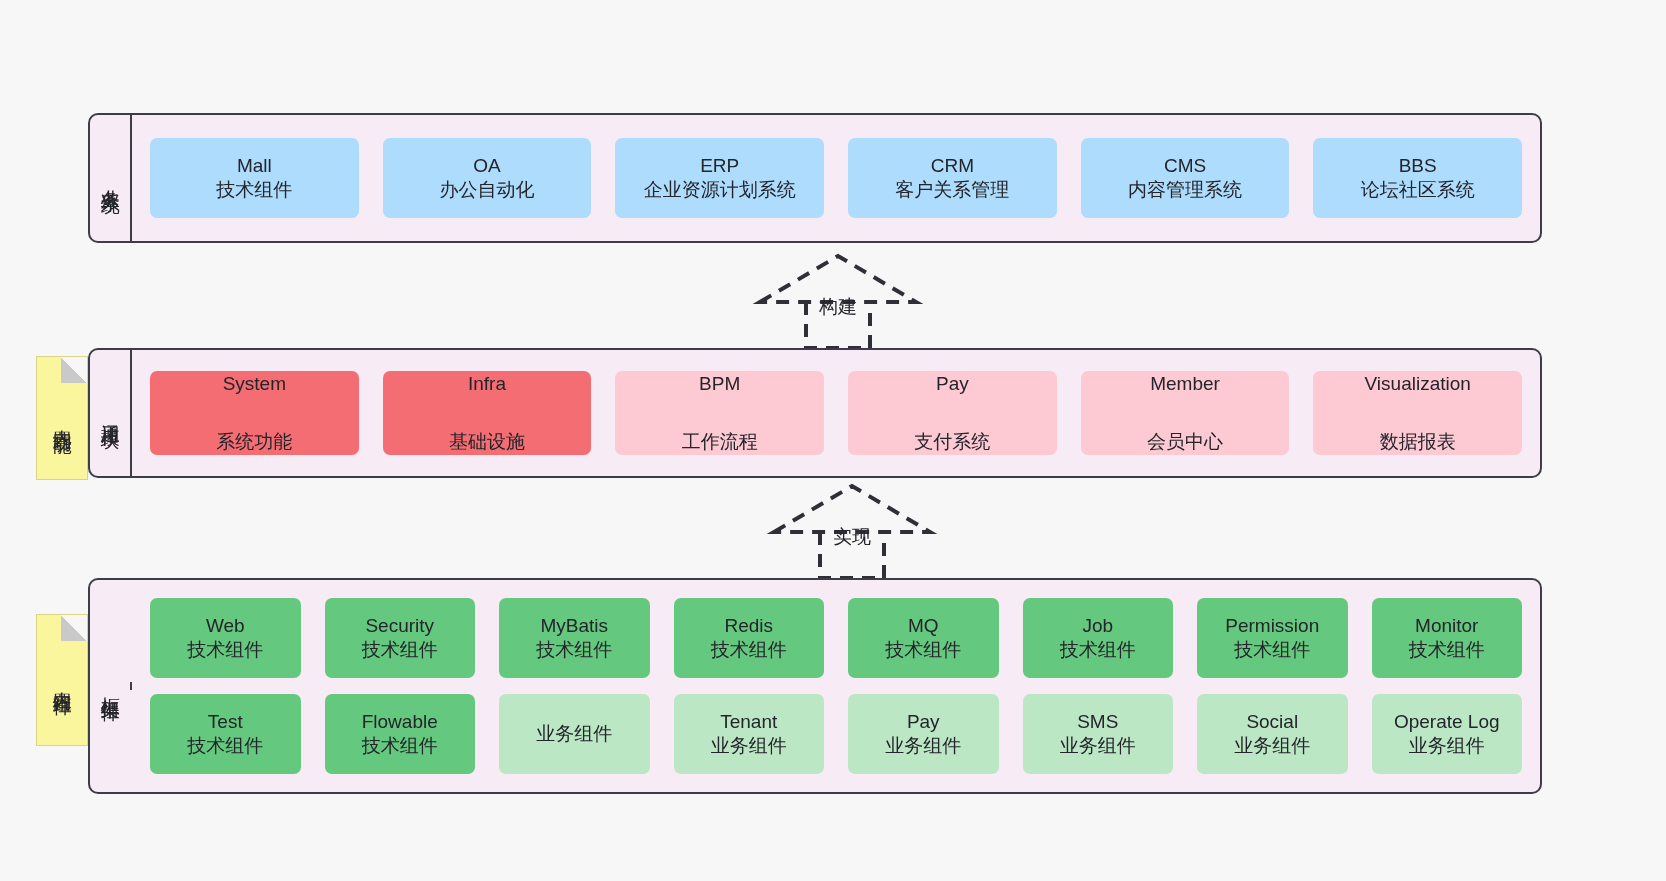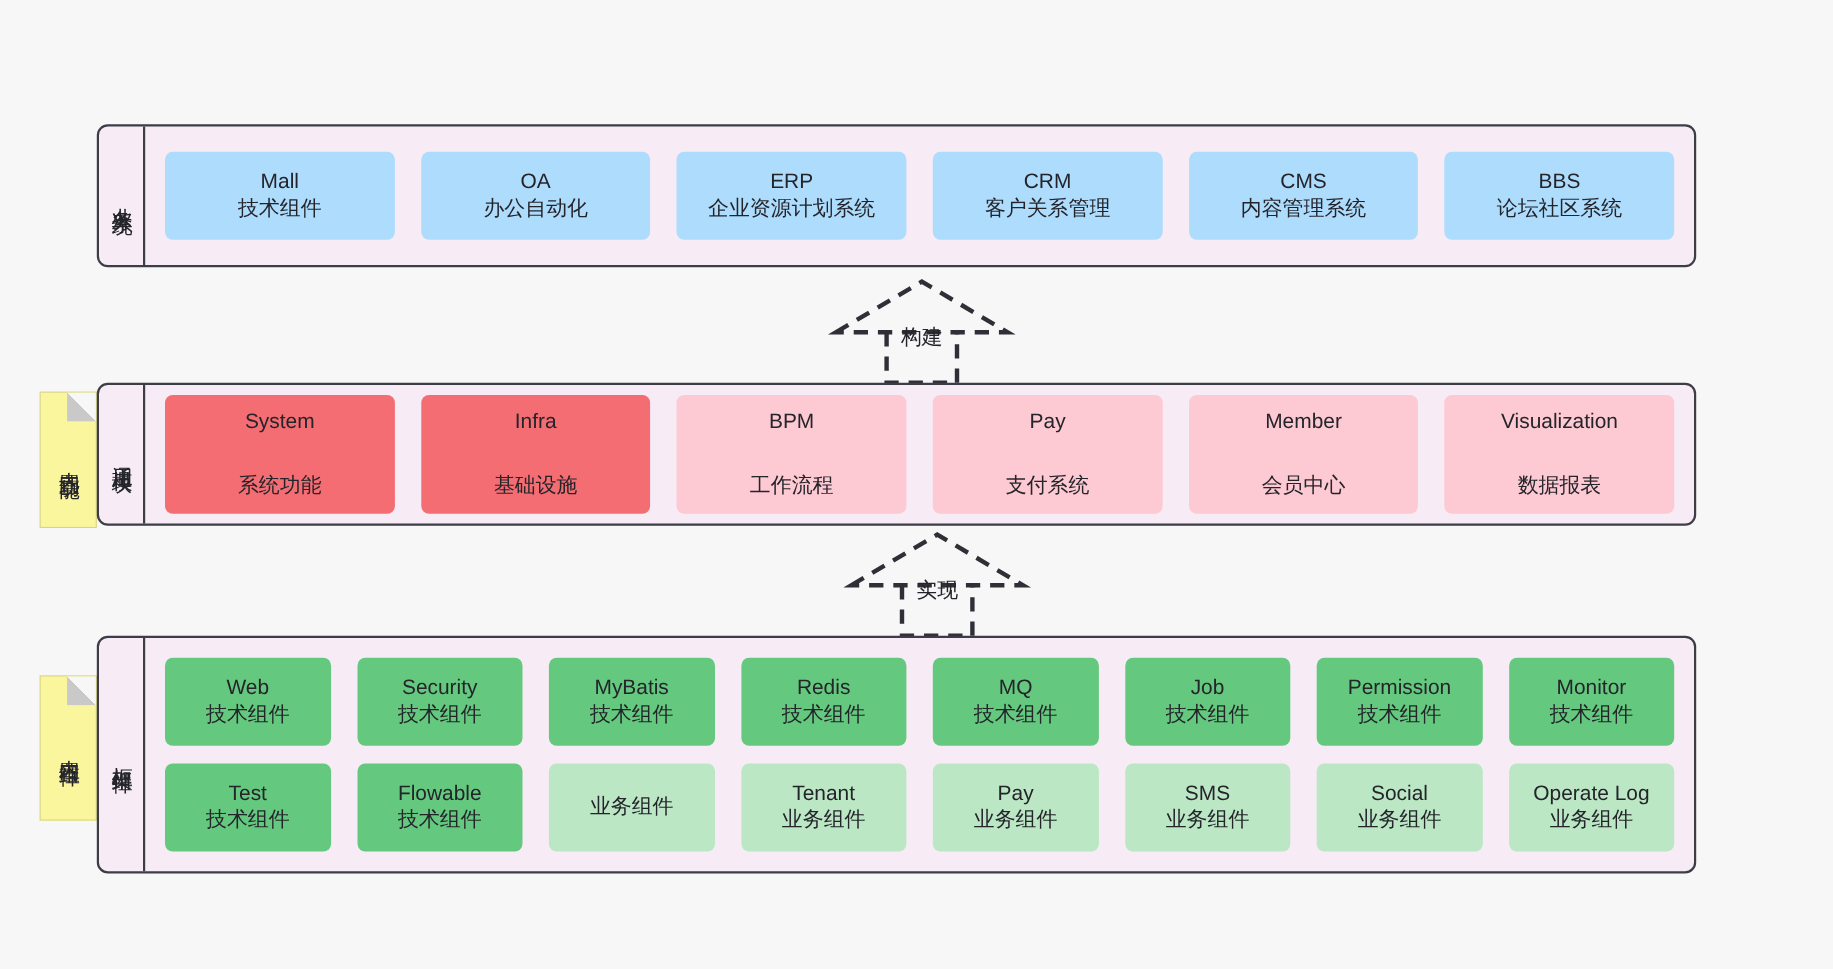--- a/index.html
+++ b/index.html
@@ -84,24 +84,24 @@
 
   .c-blue       { background: #addcfd; }
   .c-red        { background: #f46d72; }
   .c-pink       { background: #fdc9d2; text-align: center; }
   .c-green      { background: #64c97e; }
   .c-lightgreen { background: #bbe7c4; }
 
   
   #layer-business { left: 88px; top: 113px; width: 1454px; height: 130px; }
   #layer-common   { left: 88px; top: 348px; width: 1454px; height: 130px; }
-  #layer-frame    { left: 88px; top: 578px; width: 1454px; height: 216px; }
+  #layer-frame    { left: 88px; top: 578px; width: 1454px; height: 216px; align-items: center; }
 
   #layer-business .cell { height: 80px; }
-  #layer-common .cell   { height: 108px; gap: 34px; }
+  #layer-common .cell   { height: 84px; gap: 34px; }
   #layer-frame .cell    { height: 80px; }
 
   
   .note {
     position: absolute;
     box-sizing: border-box;
     background: #faf69e;
     border: 1px solid #d9d486;
     display: flex;
     align-items: center;

